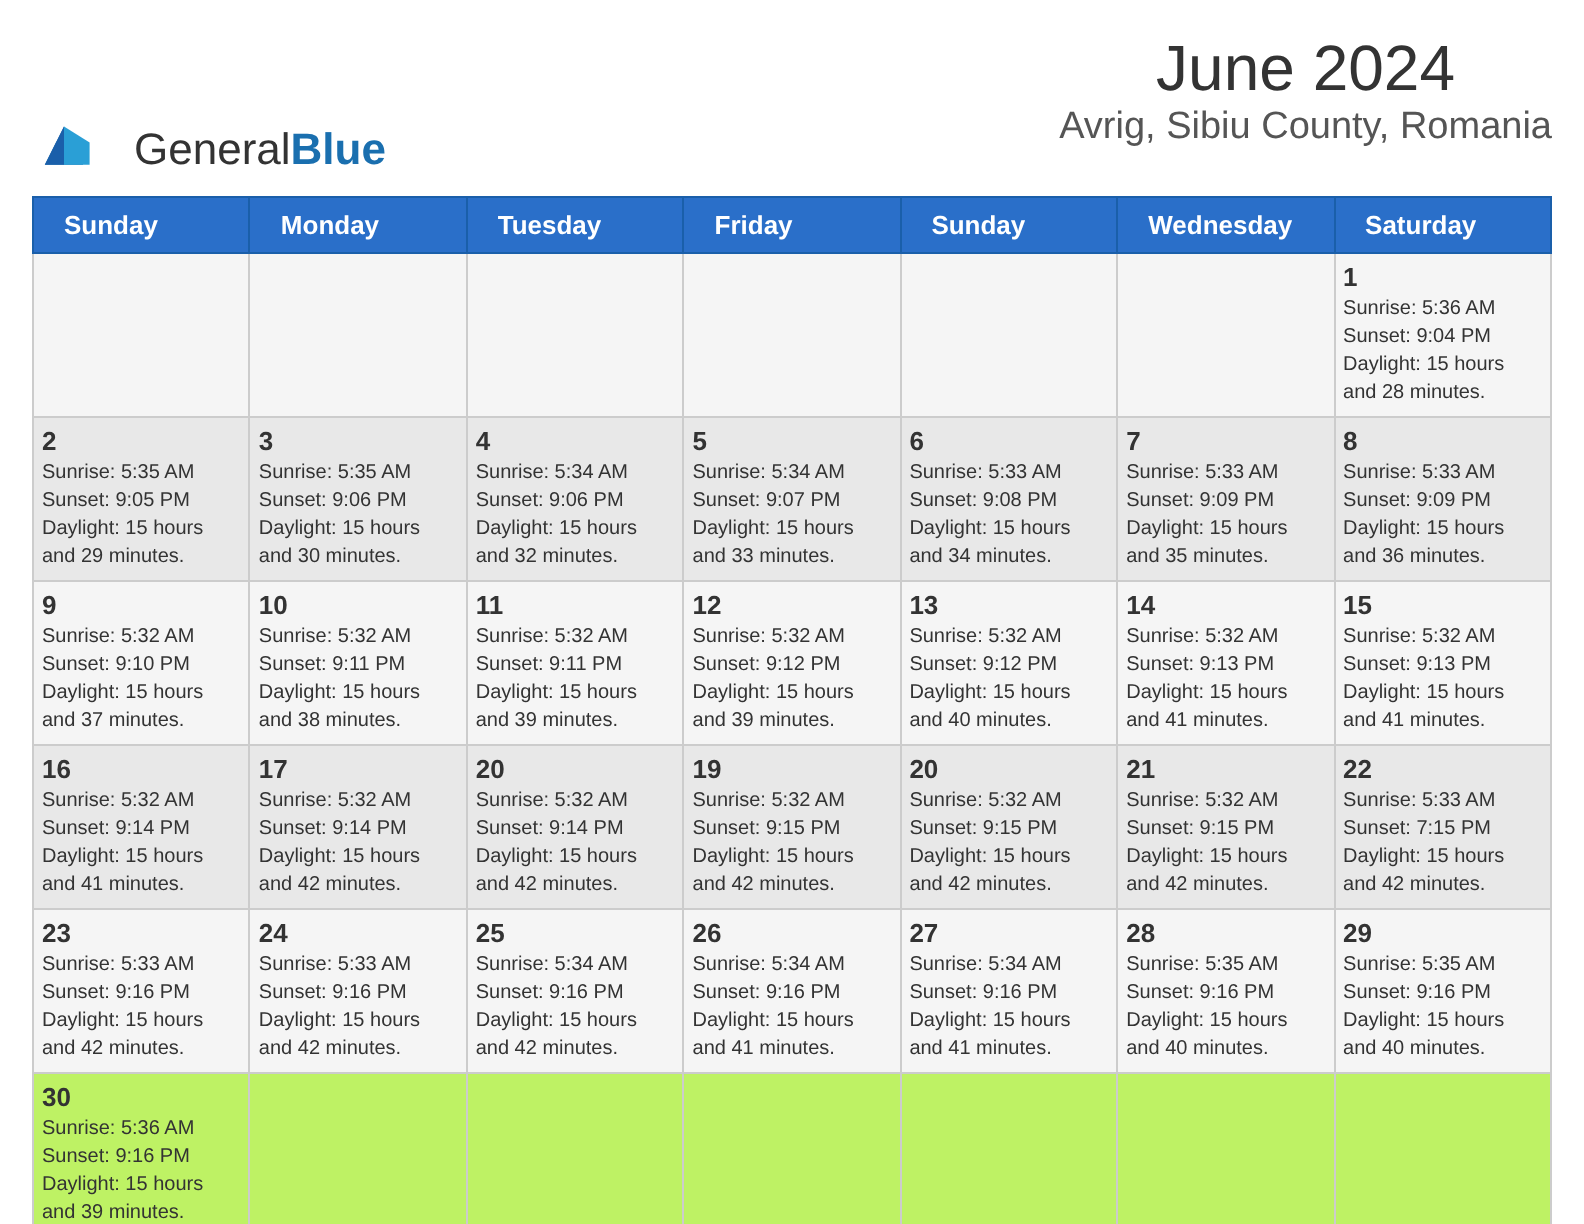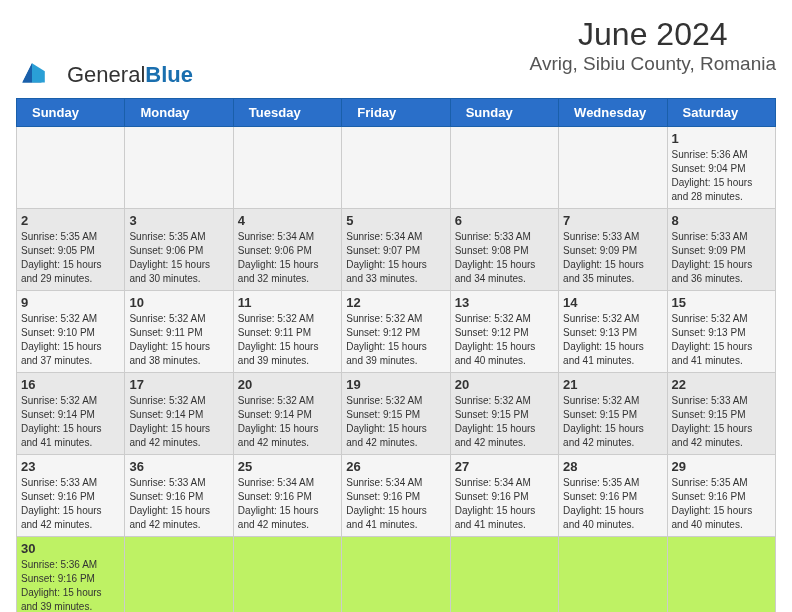--- a/index.html
+++ b/index.html
@@ -286,35 +286,35 @@
         <td>
           <span class="day-number">21</span>
           <div class="day-info">Sunrise: 5:32 AM
 Sunset: 9:15 PM
 Daylight: 15 hours
 and 42 minutes.</div>
         </td>
         <td>
           <span class="day-number">22</span>
           <div class="day-info">Sunrise: 5:33 AM
-Sunset: 9:15 PM
+Sunset: 7:15 PM
 Daylight: 15 hours
 and 42 minutes.</div>
         </td>
       </tr>
       <tr>
         <td>
           <span class="day-number">23</span>
           <div class="day-info">Sunrise: 5:33 AM
 Sunset: 9:16 PM
 Daylight: 15 hours
 and 42 minutes.</div>
         </td>
         <td>
-          <span class="day-number">36</span>
+          <span class="day-number">24</span>
           <div class="day-info">Sunrise: 5:33 AM
 Sunset: 9:16 PM
 Daylight: 15 hours
 and 42 minutes.</div>
         </td>
         <td>
           <span class="day-number">25</span>
           <div class="day-info">Sunrise: 5:34 AM
 Sunset: 9:16 PM
 Daylight: 15 hours

